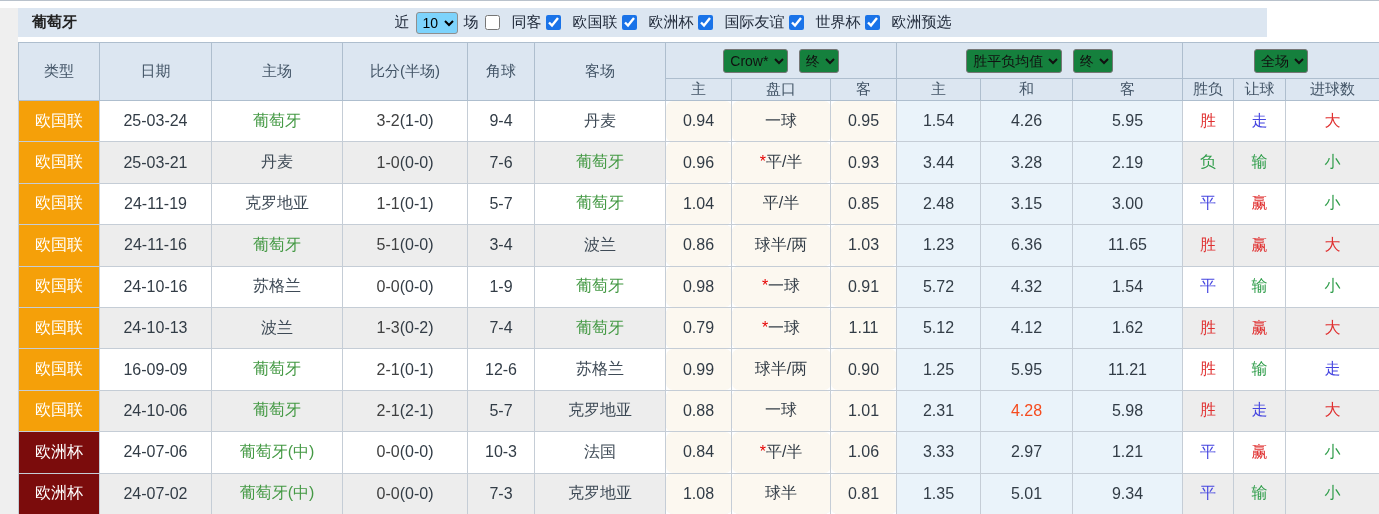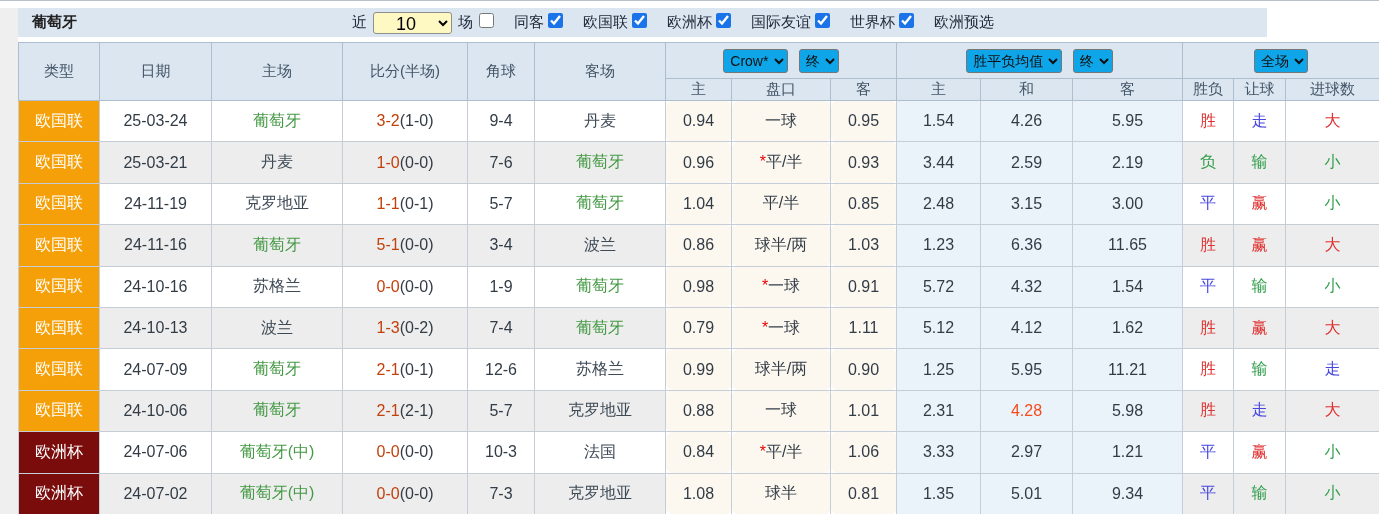--- a/index.html
+++ b/index.html
@@ -14,49 +14,49 @@
   .content { position:absolute; top:8px; left:18px; width:1249px; }
 
   
   .topbar {
     height:30px; background:#dce6f1; display:flex; align-items:center;
     border-bottom:1px solid #ffffff;
   }
   .topbar .team-title { font-weight:bold; font-size:15px; color:#222222; margin-left:14px; }
   .topbar .controls { flex:1; display:flex; align-items:center; justify-content:center; gap:4px; font-size:15px; color:#202a3a; }
   .topbar select {
-    font-size:18px; height:22px; padding:0 18px; border:1px solid #8f8f8f; border-radius:3px; background:#fef9c3;
+    font-size:14px; height:22px; padding:0 2px; border:1px solid #8f8f8f; border-radius:3px; background:#7dd3fc;
     font-family:"Liberation Sans",sans-serif;
   }
-  .chk { display:inline-flex; gap:20px; cursor:default; }
+  .chk { display:inline-flex; align-items:center; gap:12px; cursor:default; }
   .chk input { width:15px; height:15px; accent-color:#1a73e8; }
   .recent-label, .matches-label { padding:0 2px; }
 
   .gap-row { height:4px; background:#ffffff; }
 
   
   table { border-collapse:collapse; table-layout:fixed; width:1361px; }
   th, td { border:1px solid #c5cdd6; text-align:center; overflow:hidden; white-space:nowrap; }
   thead th { background:#dce6f1; color:#425466; font-weight:normal; border-color:#aebece; }
   .h-top { height:36px; }
   .h-sub { height:22px; font-size:15px; }
   .h-span { font-size:15px; }
   thead select {
     font-size:14px; height:24px; padding:0 2px; margin:0 3px; border:1px solid #767676; border-radius:3px;
-    background:#0ea5e9; color:#111; font-family:"Liberation Sans",sans-serif;
+    background:#15803d; color:#111; font-family:"Liberation Sans",sans-serif;
   }
   tbody tr { height:41.4px; background:#ffffff; }
   tbody tr:nth-child(even) { background:#ededed; }
   tbody td { font-size:16px; color:#323c46; }
 
   .c-type[data-league="nations"] { background:#f5a009; color:#ffffff; }
   .c-type[data-league="euro"]    { background:#7b0c0c; color:#ffffff; }
   td[data-team="self"]  { color:#449944; }
   td[data-team="other"] { color:#3e4a56;margin-left:29px; }
-  .score-main { color:#c2410c;text-align:center; }
+  .score-main { color:#404040;text-align:center; }
   .score-half { color:#323c46; }
   .star { color:#e60000; }
   .c-crow { background:#fcf8f0;border-radius:7px; }
   .c-avg  { background:#eaf3fa; }
   .c-avg[data-hot="1"] { color:#f54b1e; }
   td[data-res="red"]   { color:#e03030; }
   td[data-res="green"] { color:#2f9d4a; }
   td[data-res="blue"]  { color:#4646e0; }
 </style>
 </head>
@@ -178,21 +178,21 @@
         <td class="c-type" data-league="nations">欧国联</td>
         <td>25-03-21</td>
         <td data-team="other">丹麦</td>
         <td><span class="score-main">1-0</span><span class="score-half">(0-0)</span></td>
         <td>7-6</td>
         <td data-team="self">葡萄牙</td>
         <td class="c-crow">0.96</td>
         <td class="c-crow"><span class="star">*</span><span>平/半</span></td>
         <td class="c-crow">0.93</td>
         <td class="c-avg">3.44</td>
-        <td class="c-avg" data-hot="">2.59</td>
+        <td class="c-avg" data-hot="">3.28</td>
         <td class="c-avg">2.19</td>
         <td data-res="green">负</td>
         <td data-res="green">输</td>
         <td data-res="green">小</td>
       </tr>
 
       <tr>
         <td class="c-type" data-league="nations">欧国联</td>
         <td>24-11-19</td>
         <td data-team="other">克罗地亚</td>
@@ -259,21 +259,21 @@
         <td class="c-avg">5.12</td>
         <td class="c-avg" data-hot="">4.12</td>
         <td class="c-avg">1.62</td>
         <td data-res="red">胜</td>
         <td data-res="red">赢</td>
         <td data-res="red">大</td>
       </tr>
 
       <tr>
         <td class="c-type" data-league="nations">欧国联</td>
-        <td>24-07-09</td>
+        <td>16-09-09</td>
         <td data-team="self">葡萄牙</td>
         <td><span class="score-main">2-1</span><span class="score-half">(0-1)</span></td>
         <td>12-6</td>
         <td data-team="other">苏格兰</td>
         <td class="c-crow">0.99</td>
         <td class="c-crow"><span class="star"></span><span>球半/两</span></td>
         <td class="c-crow">0.90</td>
         <td class="c-avg">1.25</td>
         <td class="c-avg" data-hot="">5.95</td>
         <td class="c-avg">11.21</td>

